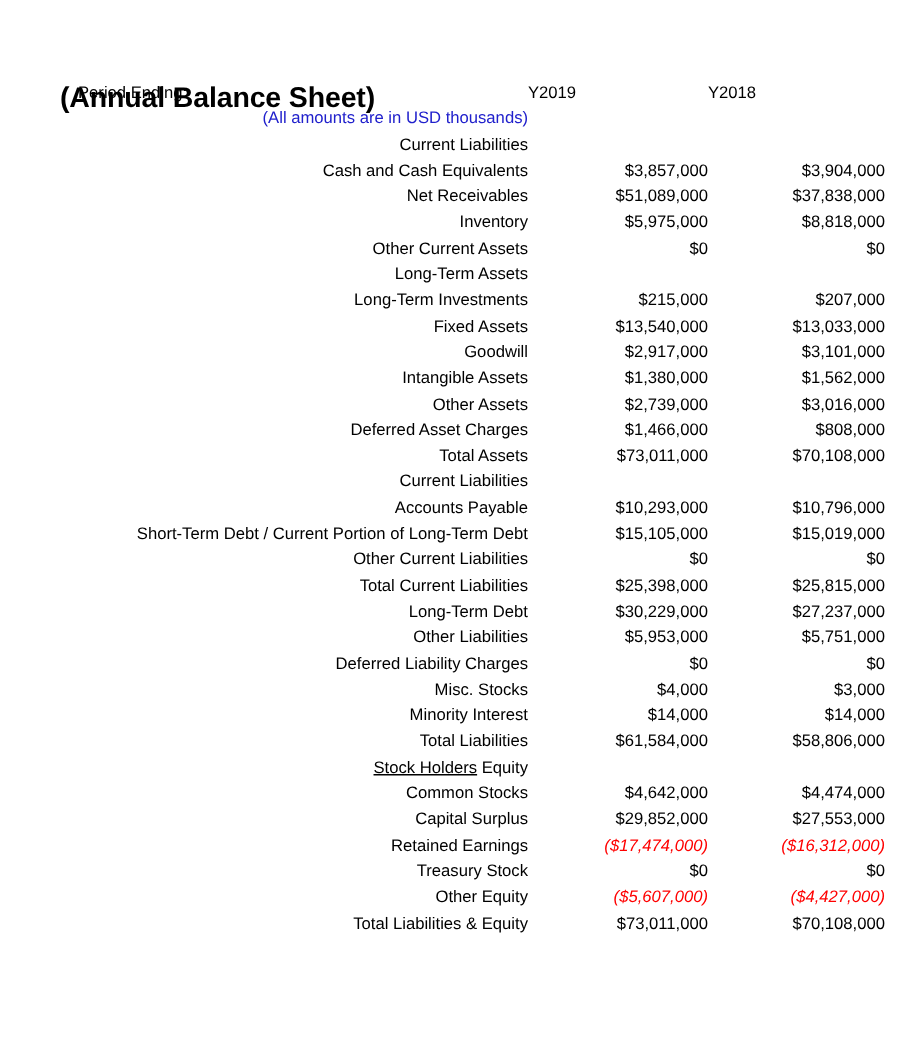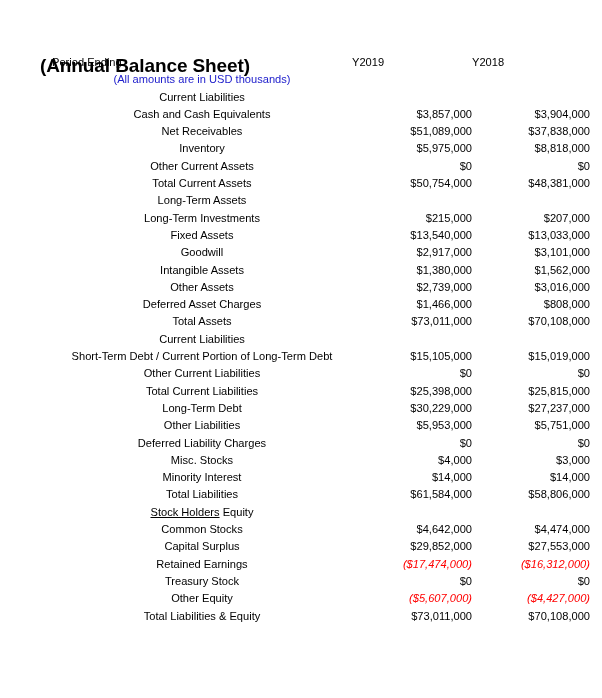--- a/index.html
+++ b/index.html
@@ -55,21 +55,21 @@
     overflow: hidden;
   }
   th.col-head {
     text-align: left;
     font-size: 11.1px;
     font-weight: normal;
     padding-right: 2px;
   }
   th.head-blank { text-align: left; }
   td.label {
-    text-align: center;
+    text-align: right;
     padding-left: 2px;
   }
   td.amount {
     text-align: right;
     padding-right: 2px;
   }
   .neg { color: #FF0000; font-style: italic; }
   .note { color: #2020CC; font-weight: bold; }
   .u-part { text-decoration: underline; margin-top: 47px; }
 </style>
@@ -118,25 +118,20 @@
           <td class="label">Inventory</td>
           <td class="amount">$5,975,000</td>
           <td class="amount">$8,818,000</td>
         </tr>
         <tr>
           <td class="label">Other Current Assets</td>
           <td class="amount">$0</td>
           <td class="amount">$0</td>
         </tr>
         <tr>
-          <td class="label">Total Current Assets</td>
-          <td class="amount">$50,754,000</td>
-          <td class="amount">$48,381,000</td>
-        </tr>
-        <tr>
           <td class="label">Long-Term Assets</td>
           <td class="amount"></td>
           <td class="amount"></td>
         </tr>
         <tr>
           <td class="label">Long-Term Investments</td>
           <td class="amount">$215,000</td>
           <td class="amount">$207,000</td>
         </tr>
         <tr>
@@ -168,20 +163,25 @@
           <td class="label">Total Assets</td>
           <td class="amount">$73,011,000</td>
           <td class="amount">$70,108,000</td>
         </tr>
         <tr>
           <td class="label">Current Liabilities</td>
           <td class="amount"></td>
           <td class="amount"></td>
         </tr>
         <tr>
+          <td class="label">Accounts Payable</td>
+          <td class="amount">$10,293,000</td>
+          <td class="amount">$10,796,000</td>
+        </tr>
+        <tr>
           <td class="label">Short-Term Debt / Current Portion of Long-Term Debt</td>
           <td class="amount">$15,105,000</td>
           <td class="amount">$15,019,000</td>
         </tr>
         <tr>
           <td class="label">Other Current Liabilities</td>
           <td class="amount">$0</td>
           <td class="amount">$0</td>
         </tr>
         <tr>

